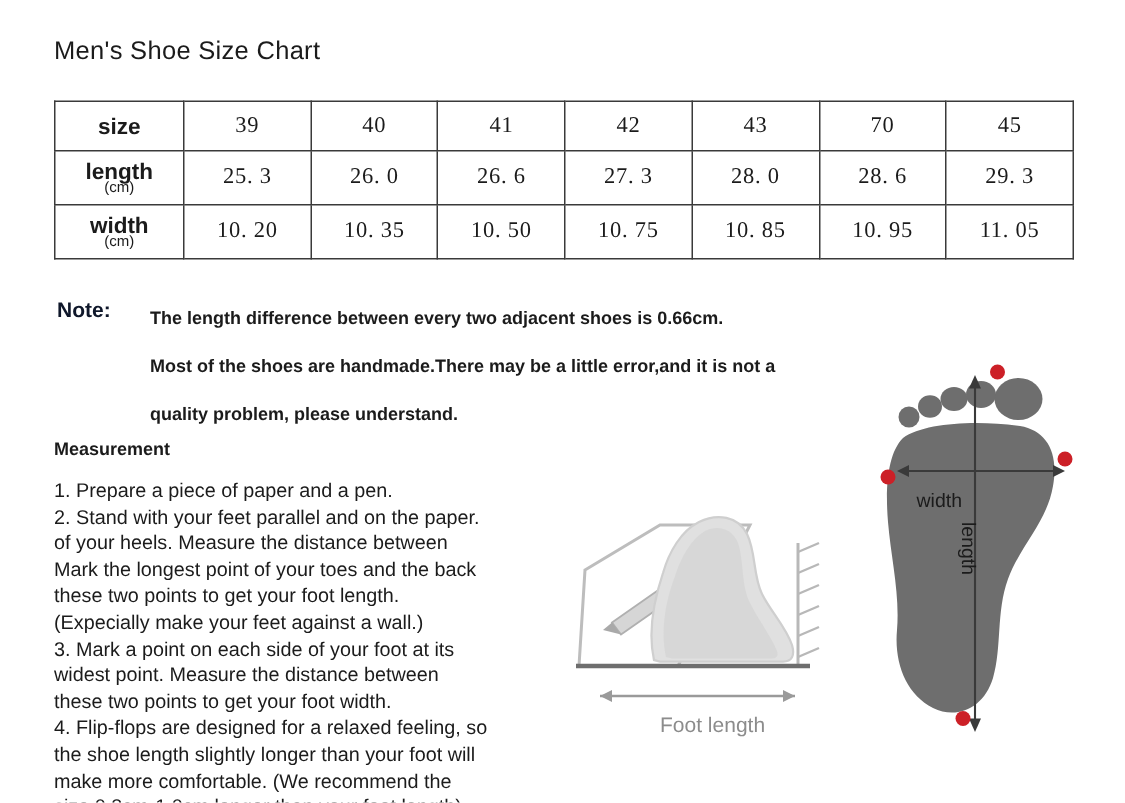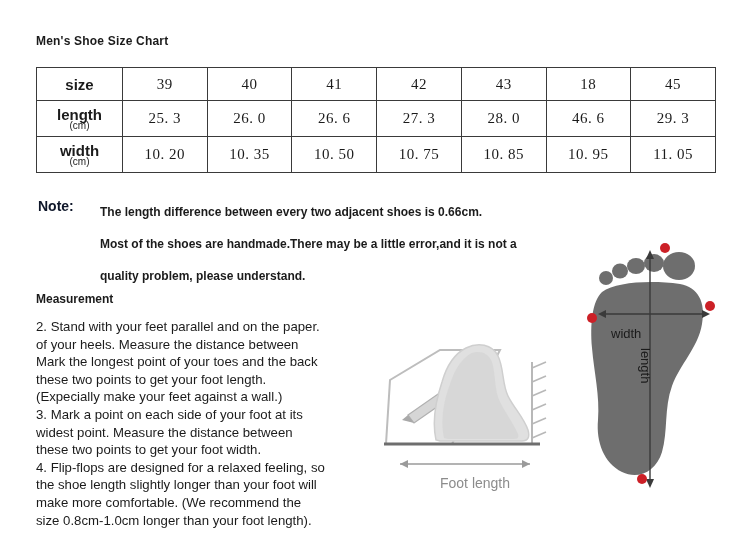--- a/index.html
+++ b/index.html
@@ -17,25 +17,24 @@
     width: 750px;
     height: 535px;
     background: #ffffff;
   }
 
   
   .title {
     position: absolute;
     left: 36px;
     top: 24px;
-    font-size: 12px;
-    font-weight: bold;
+    font-size: 17px;
+    font-weight: normal;
     color: #1b1b1b;
     letter-spacing: 0.2px;
-    margin-top: 10px;
   }
 
   
   .table-wrap {
     position: absolute;
     left: 36px;
     top: 67px;
     width: 680px;
   }
   table.size-table {
@@ -164,34 +163,34 @@
       <tbody>
         <tr>
           <th class="hdr-cell">
             <span class="main">size</span>
           </th>
           <td class="val">39</td>
           <td class="val">40</td>
           <td class="val">41</td>
           <td class="val">42</td>
           <td class="val">43</td>
-          <td class="val">18</td>
+          <td class="val">70</td>
           <td class="val">45</td>
         </tr>
         <tr class="row-two">
           <th class="hdr-cell">
             <span class="main">length</span>
             <span class="unit">(cm)</span>
           </th>
           <td class="val">25. 3</td>
           <td class="val">26. 0</td>
           <td class="val">26. 6</td>
           <td class="val">27. 3</td>
           <td class="val">28. 0</td>
-          <td class="val">46. 6</td>
+          <td class="val">28. 6</td>
           <td class="val">29. 3</td>
         </tr>
         <tr class="row-two">
           <th class="hdr-cell">
             <span class="main">width</span>
             <span class="unit">(cm)</span>
           </th>
           <td class="val">10. 20</td>
           <td class="val">10. 35</td>
           <td class="val">10. 50</td>
@@ -208,20 +207,21 @@
     <div class="note-label">Note:</div>
     <div class="note-lines">
       <div>The length difference between every two adjacent shoes is 0.66cm.</div>
       <div>Most of the shoes are handmade.There may be a little error,and it is not a</div>
       <div>quality problem, please understand.</div>
     </div>
   </div>
 
   <div class="measure-title">Measurement</div>
   <div class="measure-body">
+    <p>1. Prepare a piece of paper and a pen.</p>
     <p>2. Stand with your feet parallel and on the paper.</p>
     <p>of your heels. Measure the distance between</p>
     <p>Mark the longest point of your toes and the back</p>
     <p>these two points to get your foot length.</p>
     <p>(Expecially make your feet against a wall.)</p>
     <p> 3. Mark a point on each side of your foot at its</p>
     <p>widest point. Measure the distance between</p>
     <p>these two points to get your foot width.</p>
     <p> 4. Flip-flops are designed for a relaxed feeling, so</p>
     <p>the shoe length slightly longer than your foot will</p>

